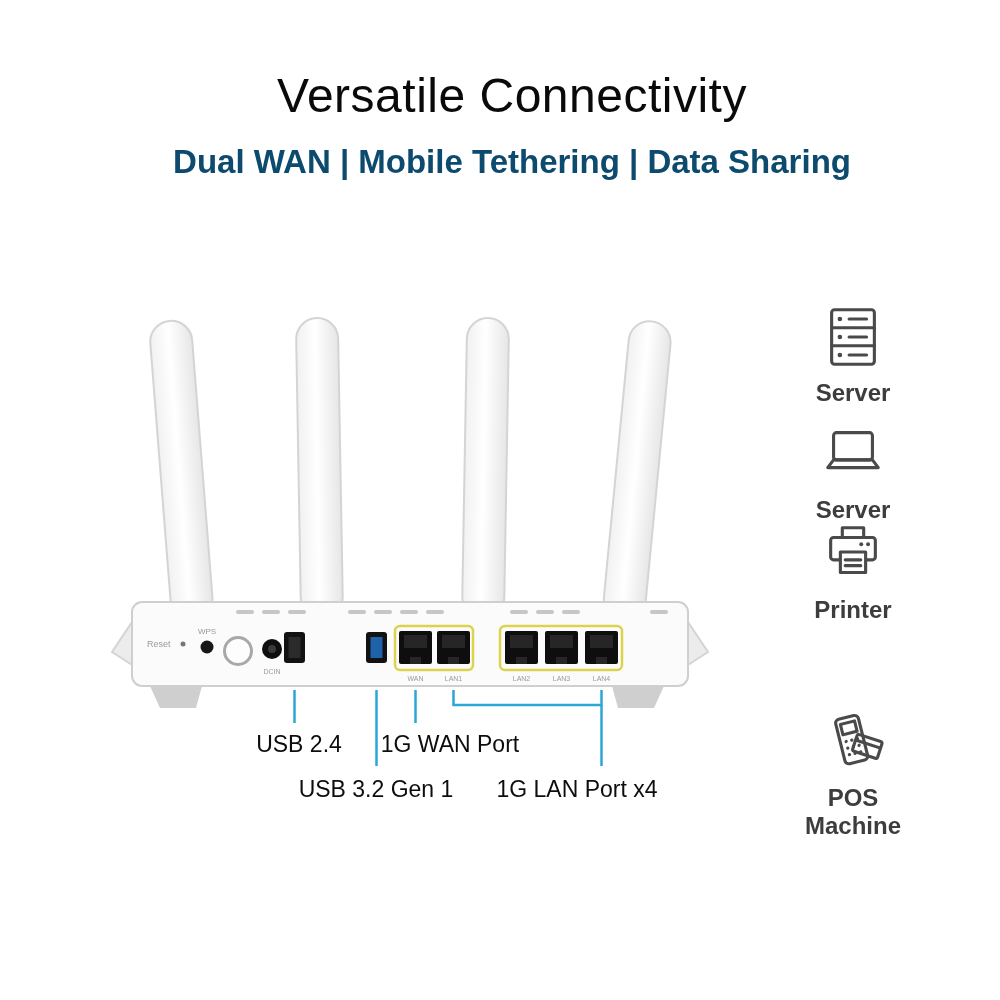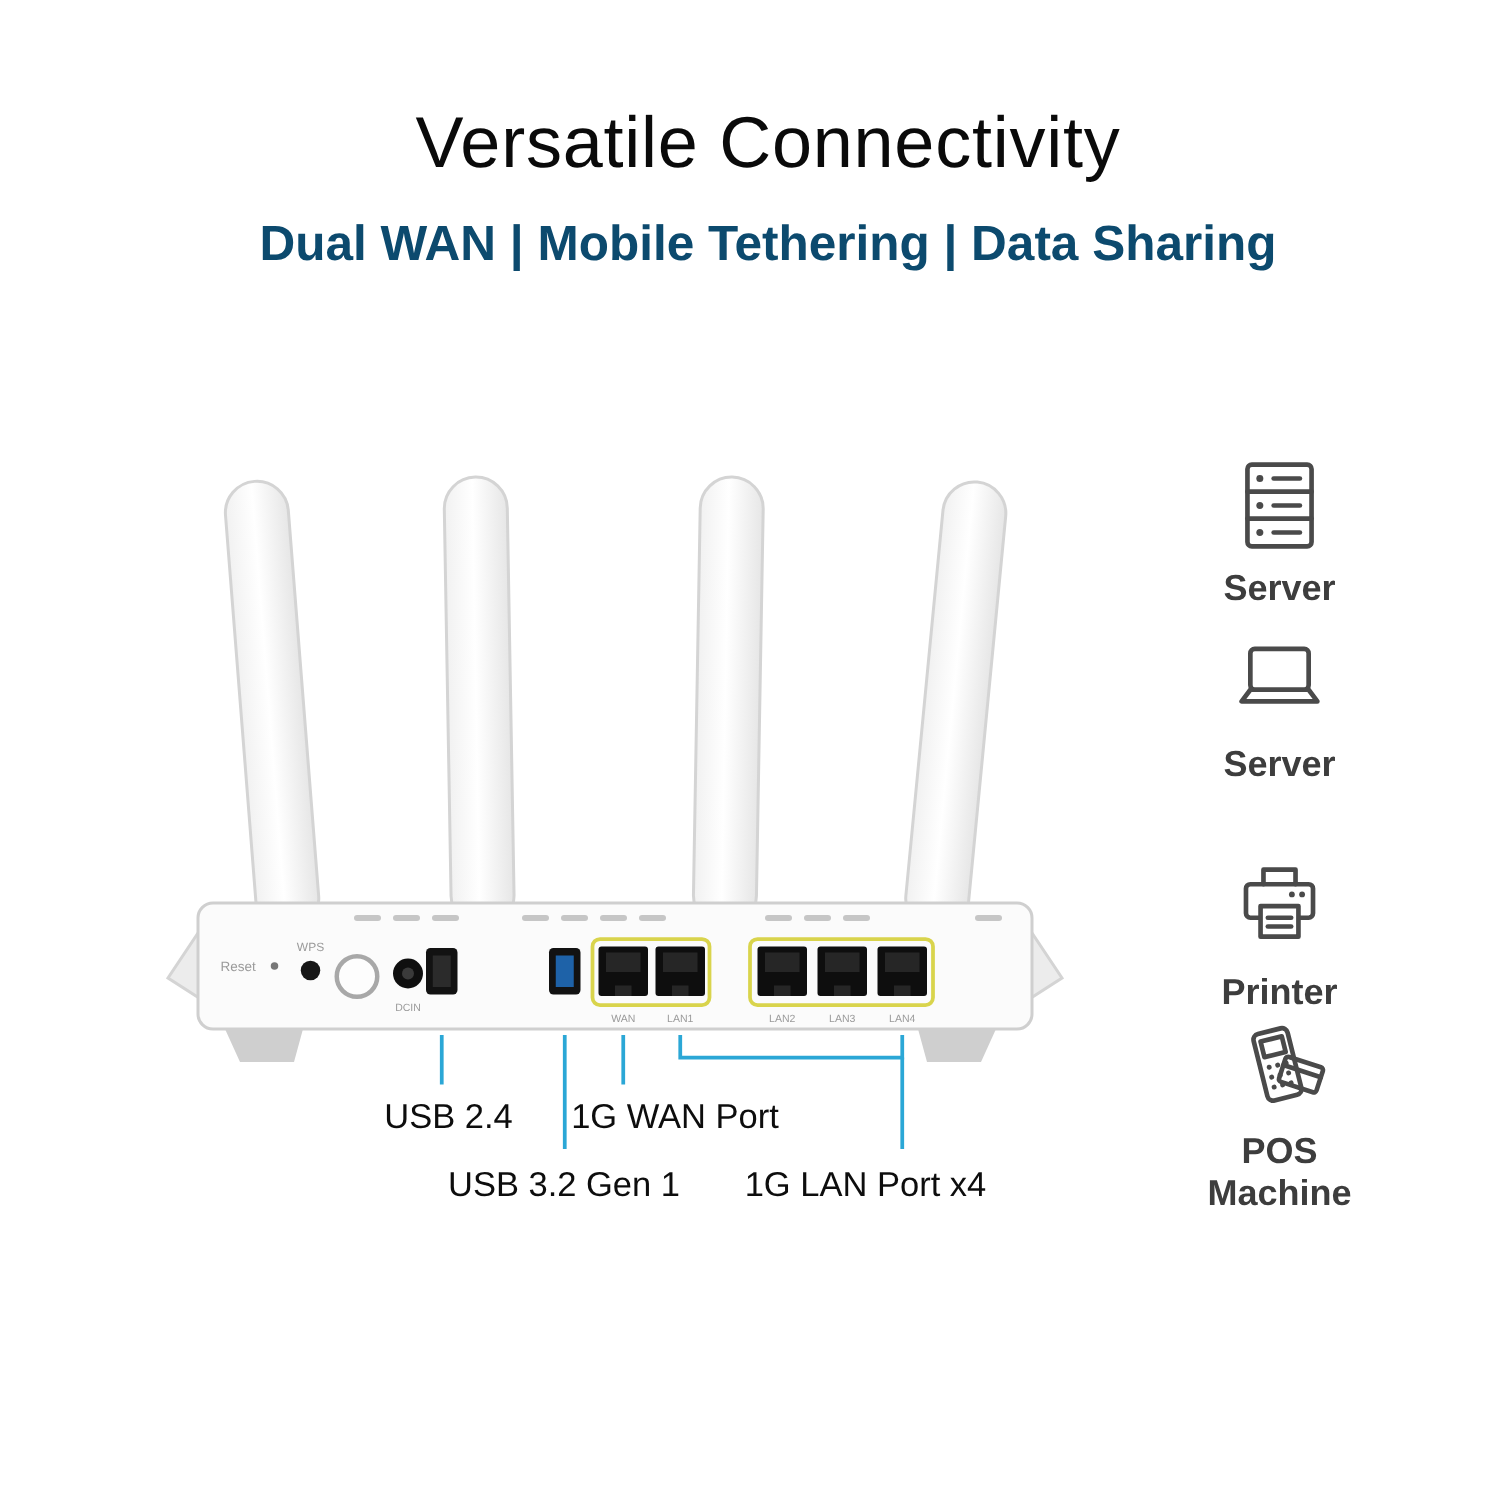--- a/index.html
+++ b/index.html
@@ -171,36 +171,36 @@
   <div class="feature" style="top:420px">
     <svg class="feature-icon" viewBox="0 0 70 70">
       <g class="icon-stroke">
         <rect x="15" y="13" width="40" height="28" rx="3"></rect>
         <path d="M15,41 L9,49 L61,49 L55,41 Z"></path>
       </g>
     </svg>
     <div class="feature-label">Server</div>
   </div>
 
-  <div class="feature" style="top:572px">
+  <div class="feature" style="top:520px">
     <svg class="feature-icon" viewBox="0 0 70 70">
       <g class="icon-stroke">
         <rect x="12" y="18" width="46" height="23" rx="3"></rect>
         <path d="M24,18 V8 H46 V18"></path>
         <rect x="22" y="33" width="26" height="21" fill="#ffffff"></rect>
         <line x1="27" y1="41" x2="43" y2="41"></line>
         <line x1="27" y1="47" x2="43" y2="47"></line>
       </g>
       <circle class="icon-fill" cx="50.5" cy="25" r="2"></circle>
       <circle class="icon-fill" cx="43.5" cy="25" r="2"></circle>
     </svg>
     <div class="feature-label">Printer</div>
   </div>
 
-  <div class="feature" style="top:678px">
+  <div class="feature" style="top:708px">
     <svg class="feature-icon" viewBox="0 0 70 70">
       <g transform="rotate(18 48 40)">
         <rect class="icon-stroke" x="36" y="30" width="27" height="18" rx="2" fill="#ffffff"></rect>
         <line class="icon-stroke" x1="36" y1="36.5" x2="63" y2="36.5"></line>
       </g>
       <g transform="rotate(-14 34 34)">
         <rect class="icon-stroke" x="22" y="9" width="24" height="47" rx="4" fill="#ffffff"></rect>
         <rect class="icon-stroke" x="26.5" y="14.5" width="15" height="11"></rect>
         <circle class="icon-fill" cx="28" cy="33" r="1.7"></circle>
           <circle class="icon-fill" cx="34" cy="33" r="1.7"></circle>

